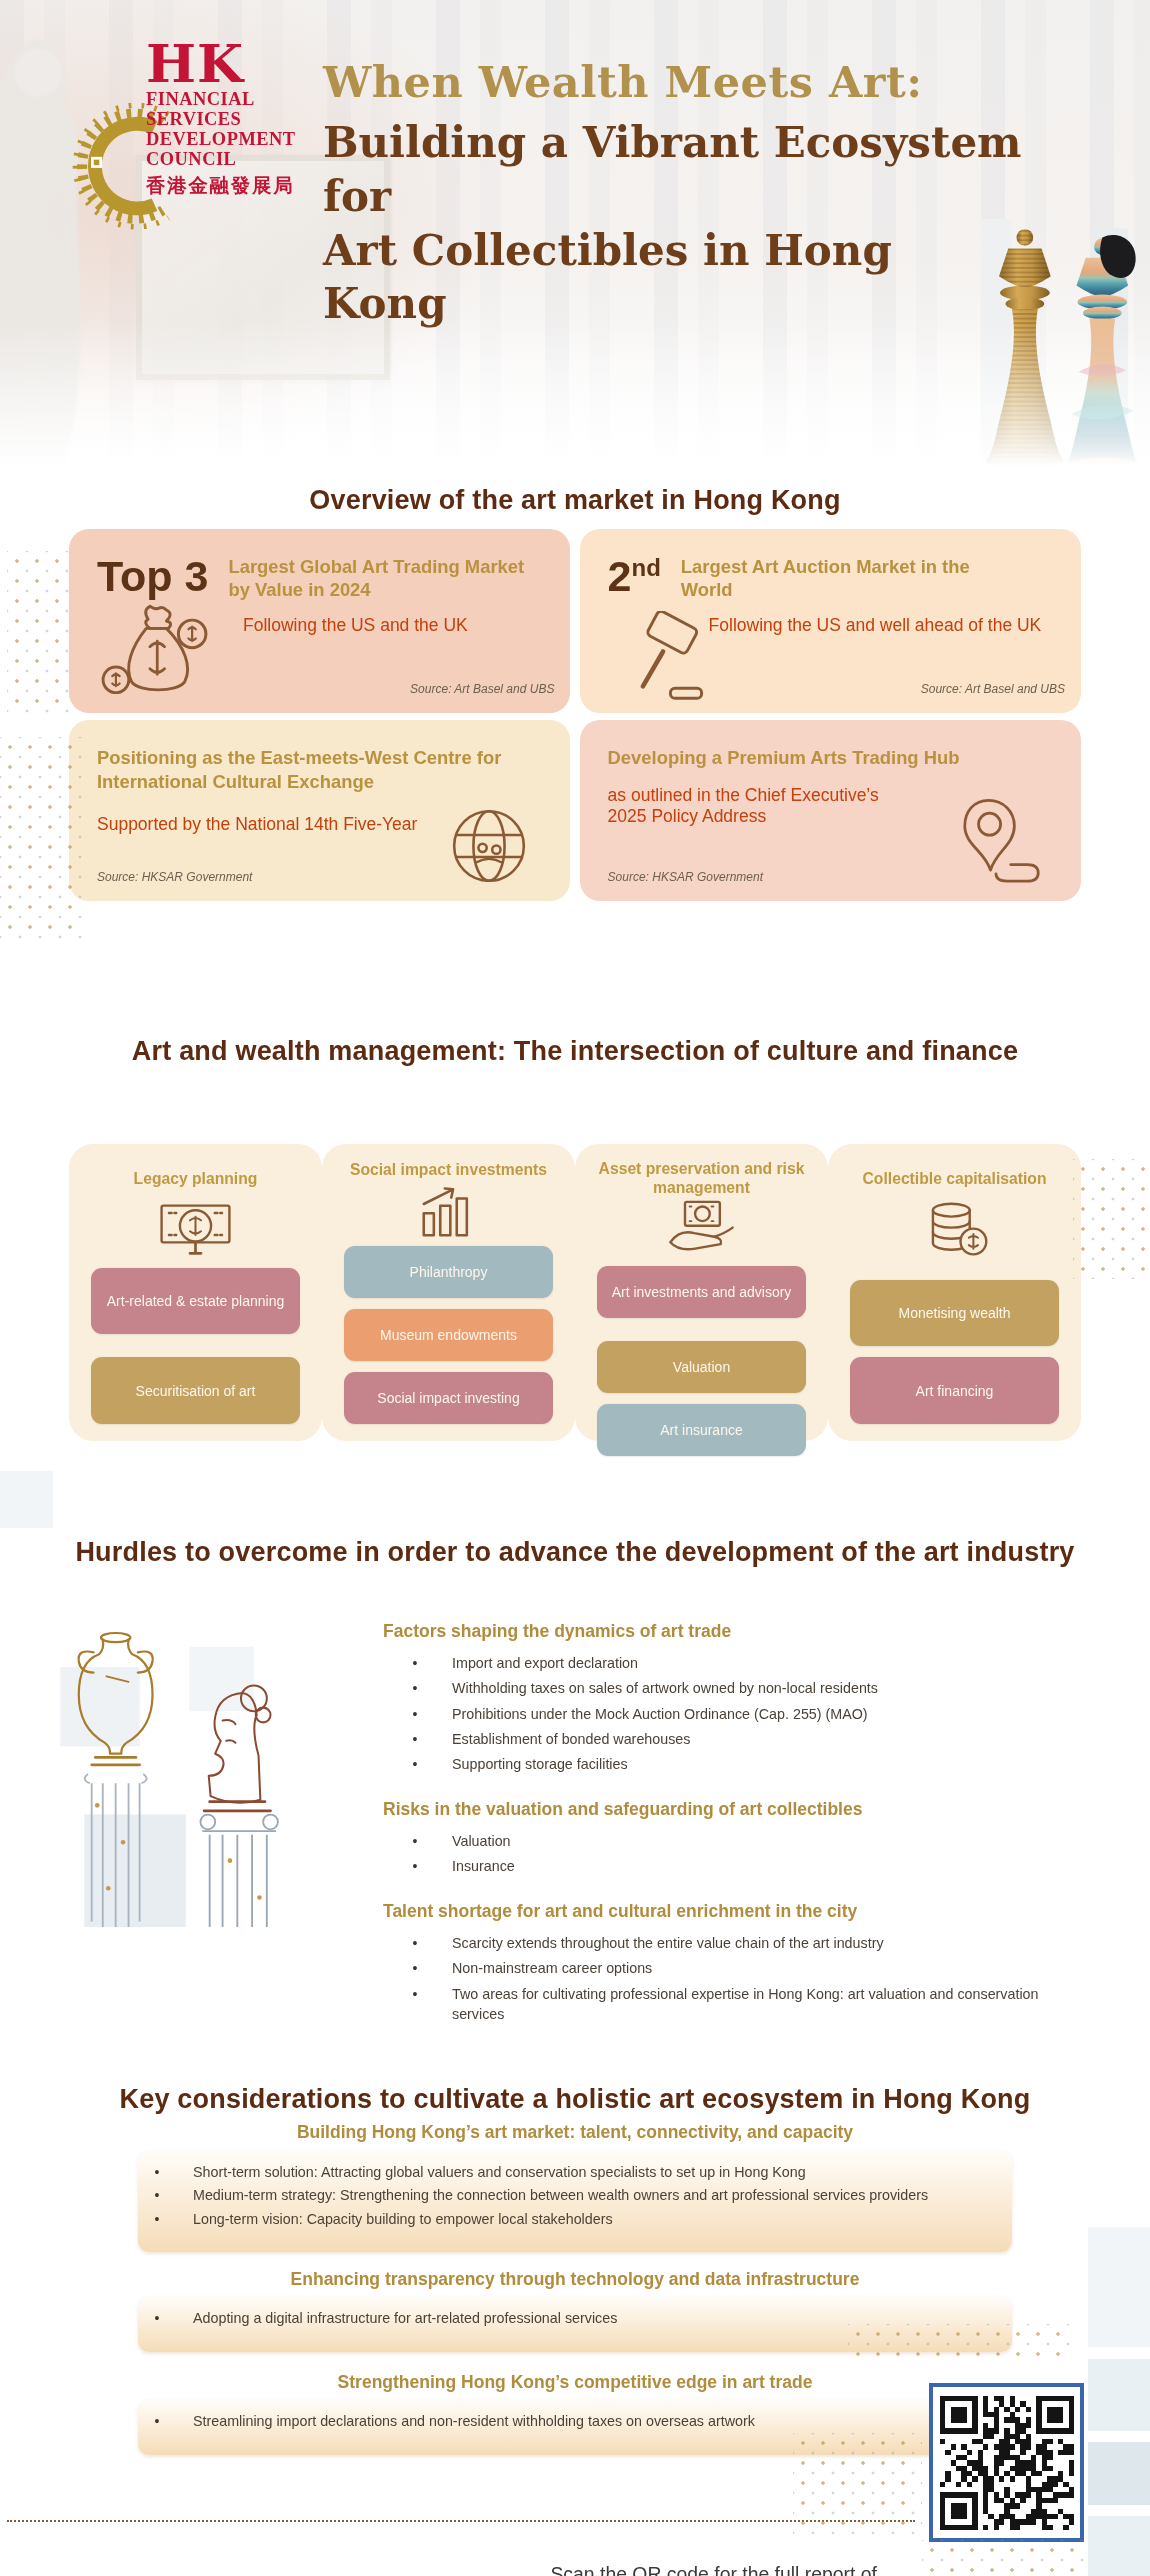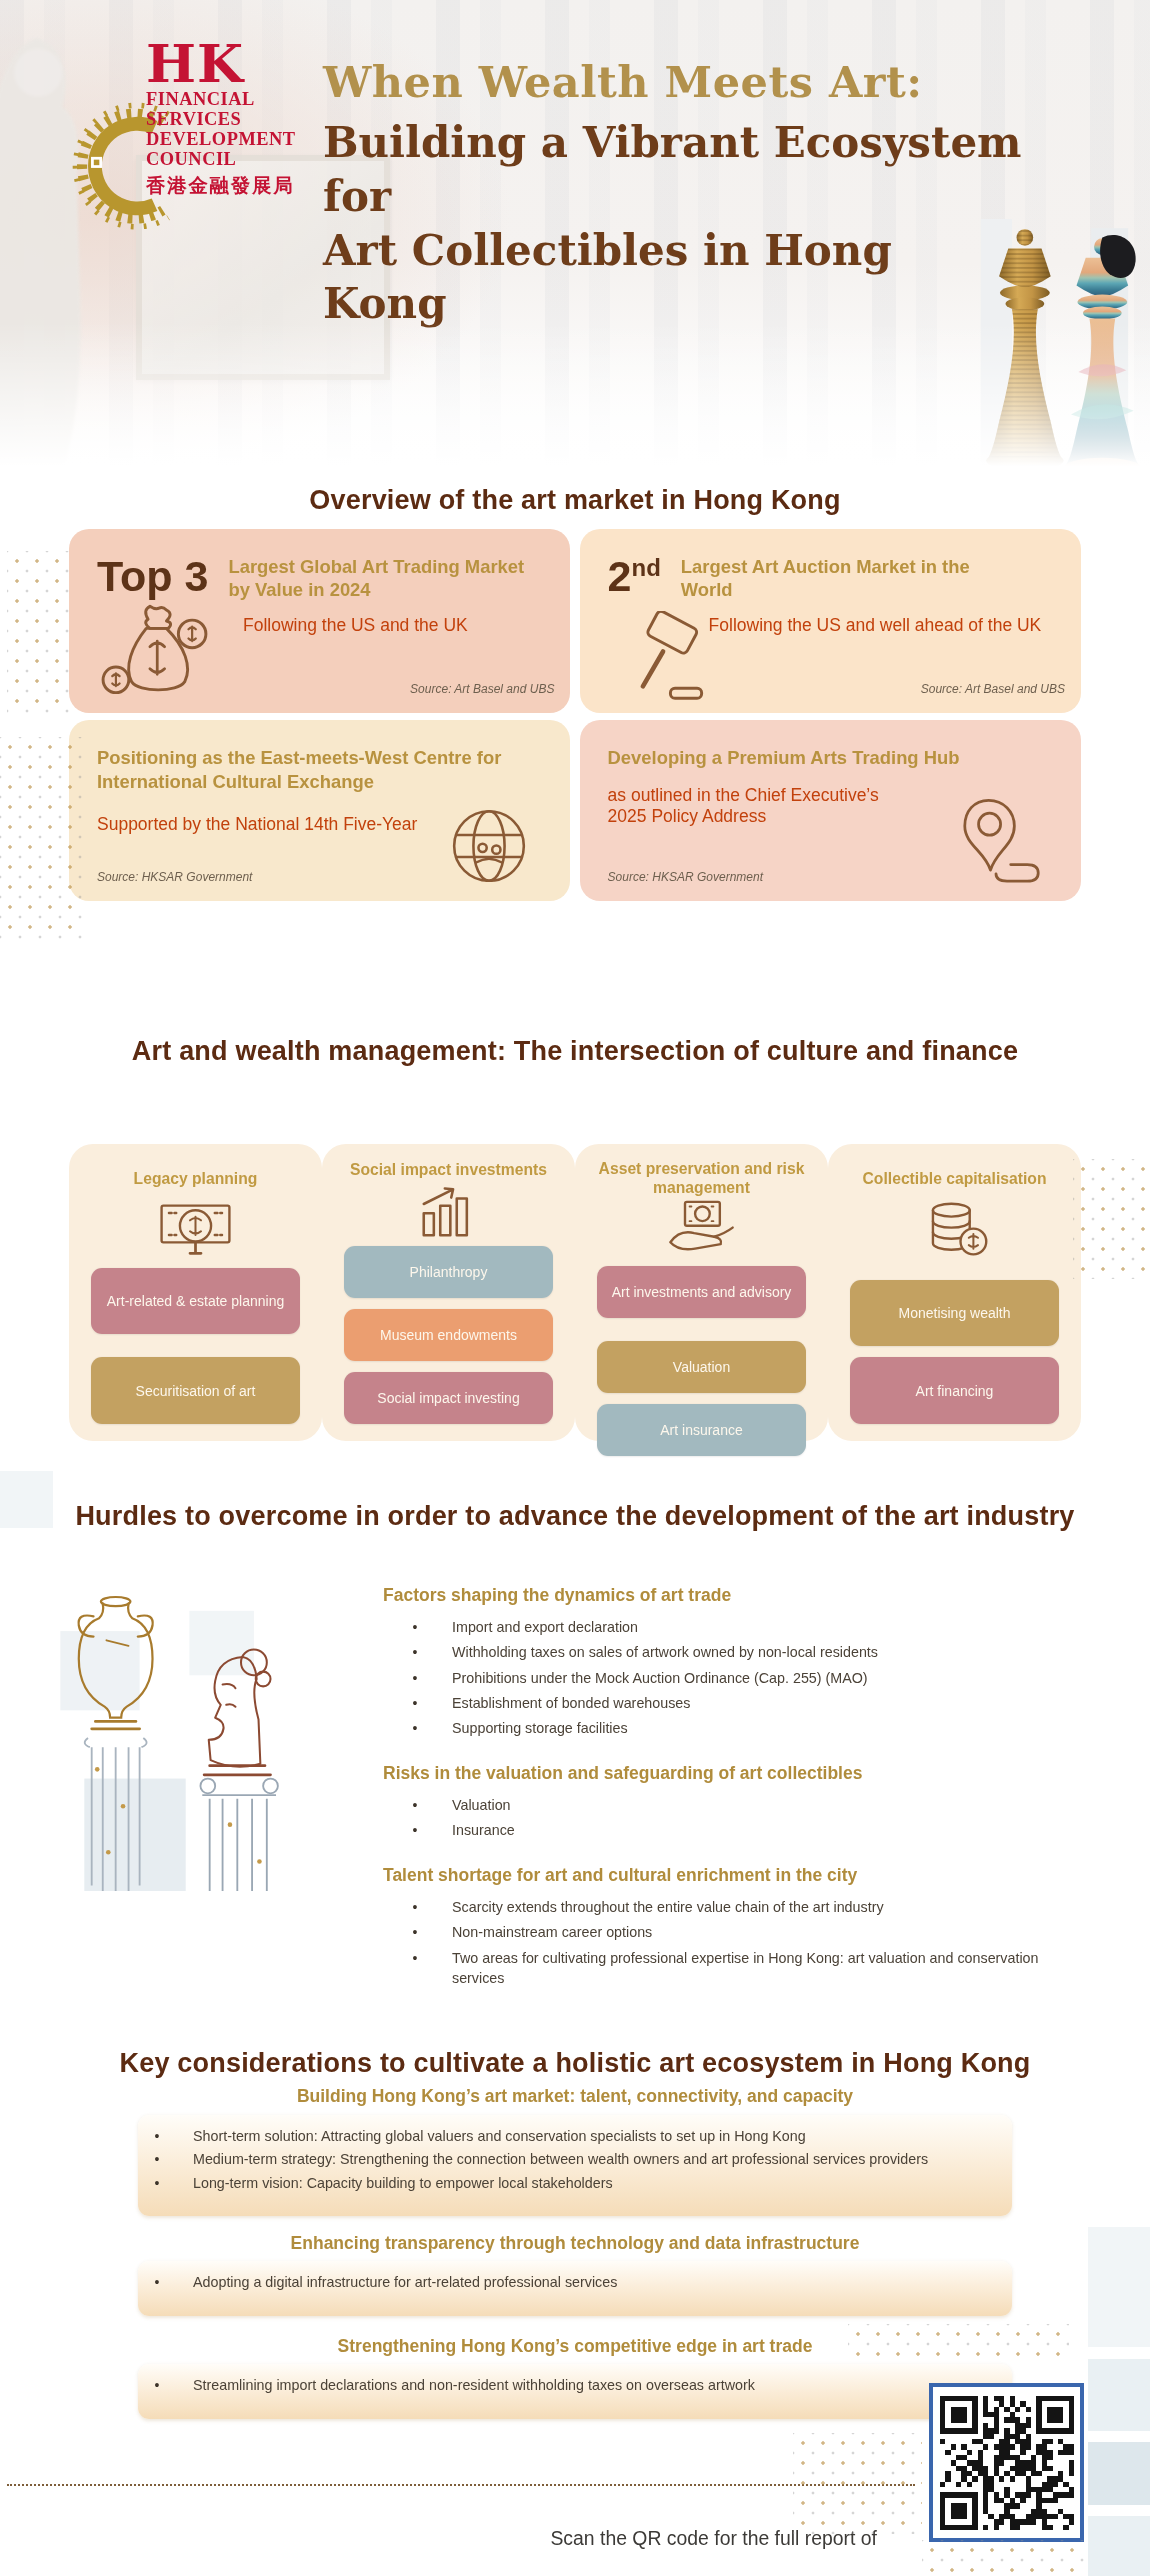--- a/index.html
+++ b/index.html
@@ -333,21 +333,21 @@
           <path d="M58,36 l0,16 M53,40 q5,-4 10,0 M53,48 q5,4 10,0" stroke-width="2.2"></path>
         </svg>
       </div>
       <div class="pills">
         <div class="pill h90 gold">Monetising wealth</div>
         <div class="pill h90 rose">Art financing</div>
       </div>
     </div>
   </div>
 
-  <h2 class="section-h" style="margin-top:60px">Hurdles to overcome in order to advance the development of the art industry</h2>
+  <h2 class="section-h" style="margin-top:96px">Hurdles to overcome in order to advance the development of the art industry</h2>
 
   <div class="hurdles-wrap">
     <div class="hurdles-art">
       <svg width="286" height="306" viewBox="0 0 310 332">
         <rect x="10" y="50" width="86" height="86" fill="#eef2f5"></rect>
         <rect x="150" y="28" width="70" height="70" fill="#f1f5f7"></rect>
         <rect x="36" y="210" width="110" height="122" fill="#e7edf1"></rect>
 
         <g fill="none" stroke="#a87b2d" stroke-width="2.4" stroke-linecap="round">
           <ellipse cx="70" cy="18" rx="16" ry="5"></ellipse>

